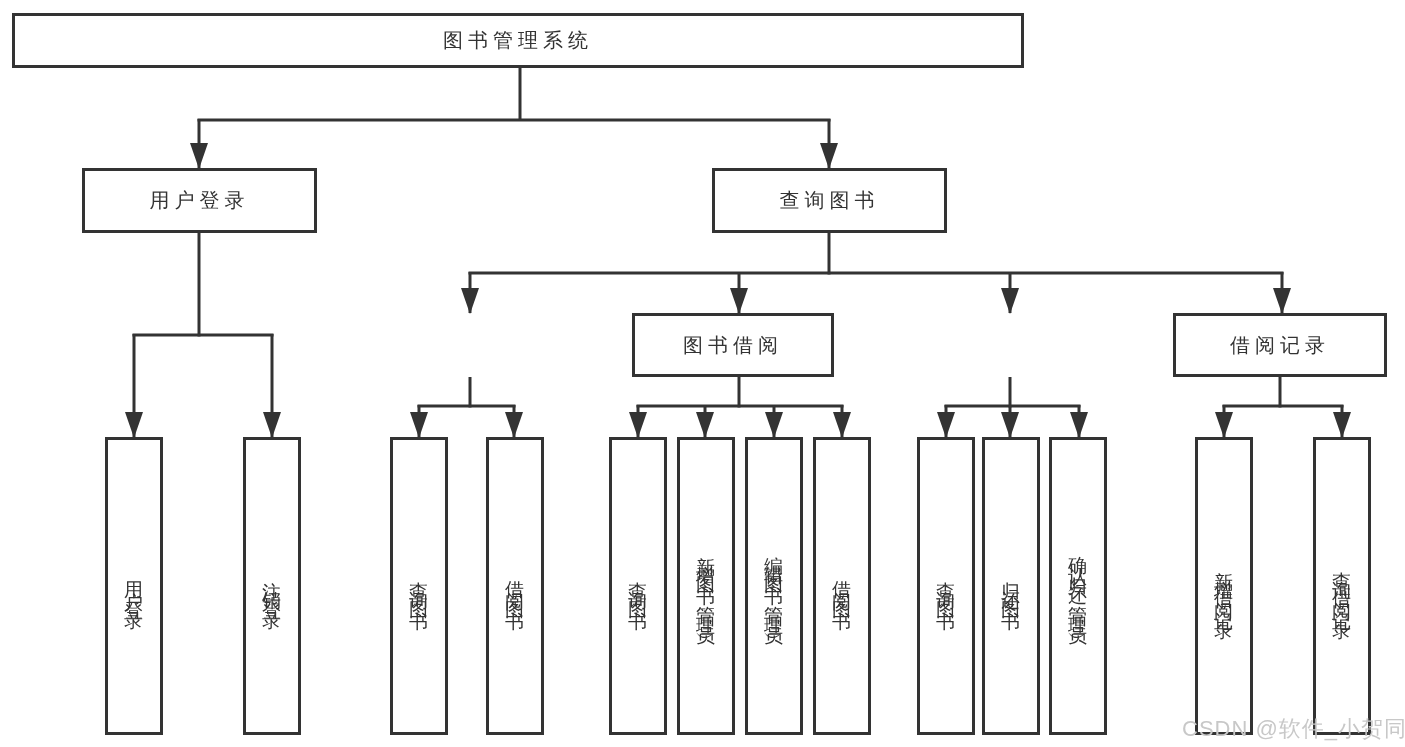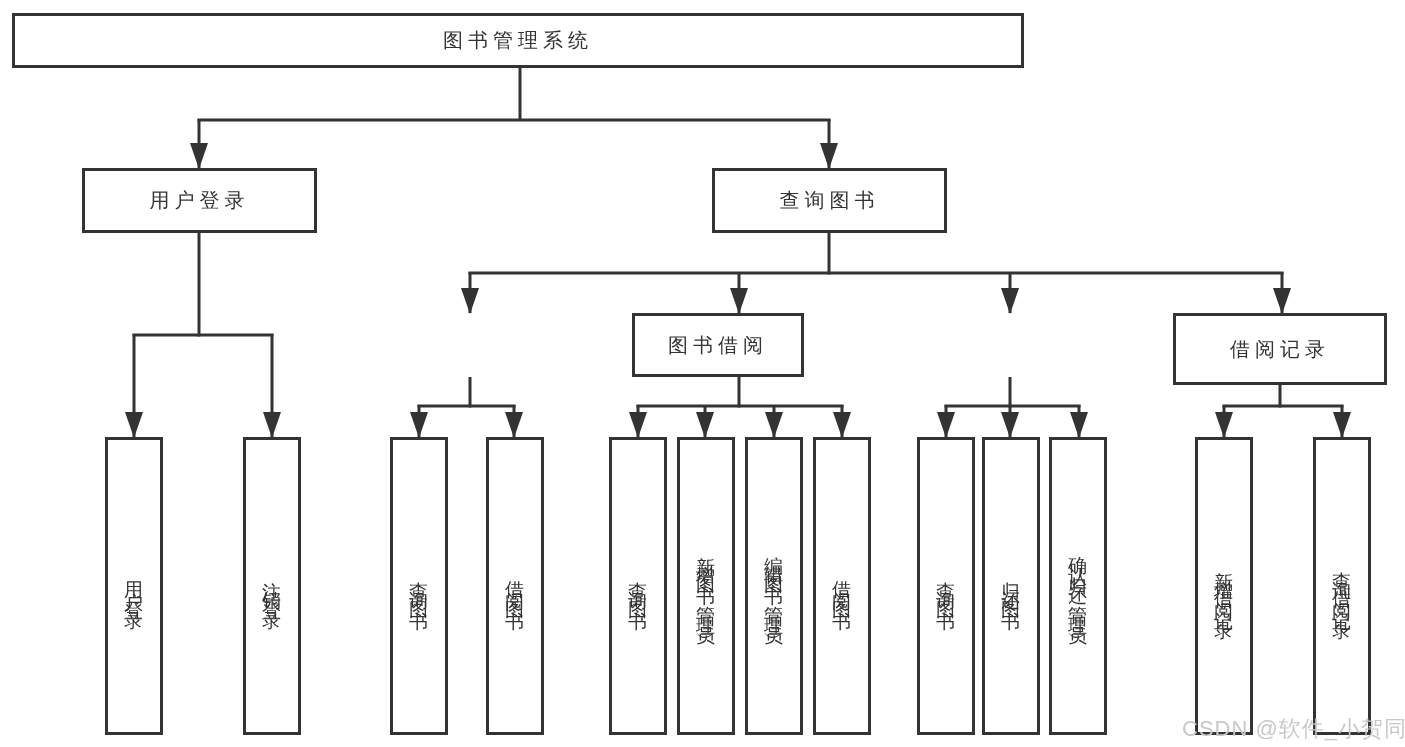--- a/index.html
+++ b/index.html
@@ -119,24 +119,24 @@
     <span class="lbl">图书管理系统</span>
   </div>
 
   <div class="box hbox" style="left:82px; top:168px; width:235px; height:65px;">
     <span class="lbl">用户登录</span>
   </div>
   <div class="box hbox" style="left:712px; top:168px; width:235px; height:65px;">
     <span class="lbl">查询图书</span>
   </div>
 
-  <div class="box hbox" style="left:632px; top:313px; width:172px; height:64px;">
+  <div class="box hbox" style="left:632px; top:313px; width:202px; height:64px;">
     <span class="lbl">图书借阅</span>
   </div>
-  <div class="box hbox" style="left:1173px; top:313px; width:214px; height:72px;">
+  <div class="box hbox" style="left:1173px; top:313px; width:214px; height:64px;">
     <span class="lbl">借阅记录</span>
   </div>
 
   <div class="box vbox" style="left:105px; top:437px; width:58px; height:298px;">
     <span class="lbl">用户登录</span>
   </div>
   <div class="box vbox" style="left:243px; top:437px; width:58px; height:298px;">
     <span class="lbl">注销登录</span>
   </div>
 

